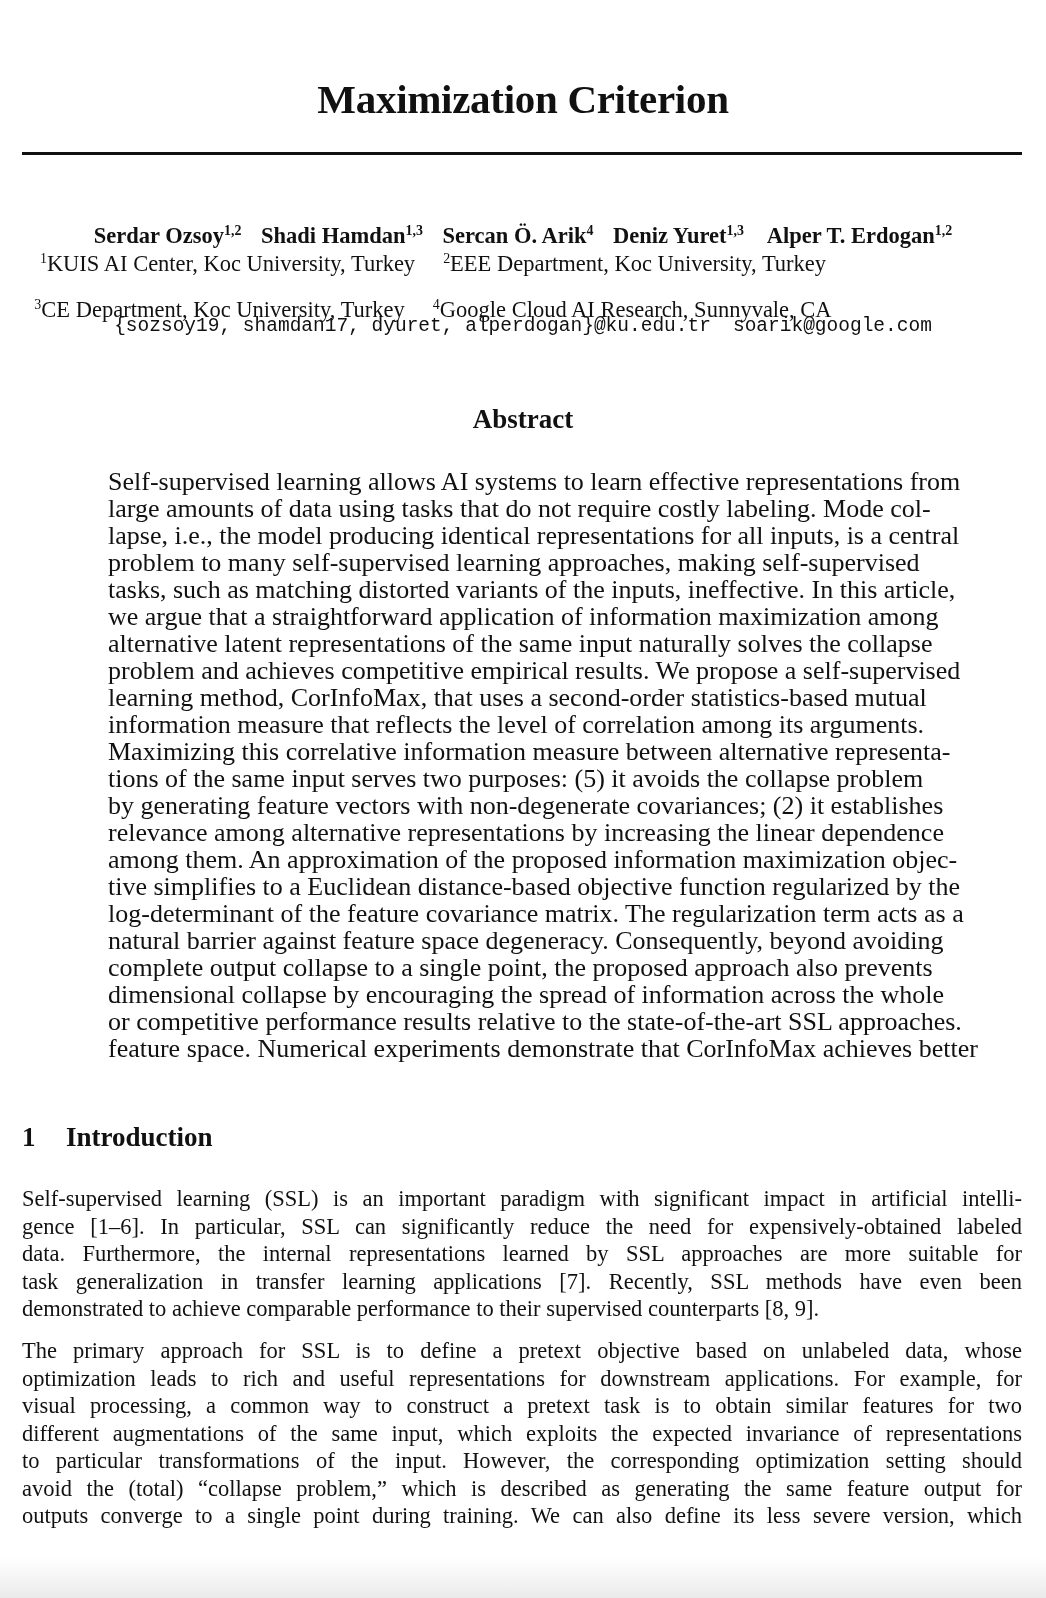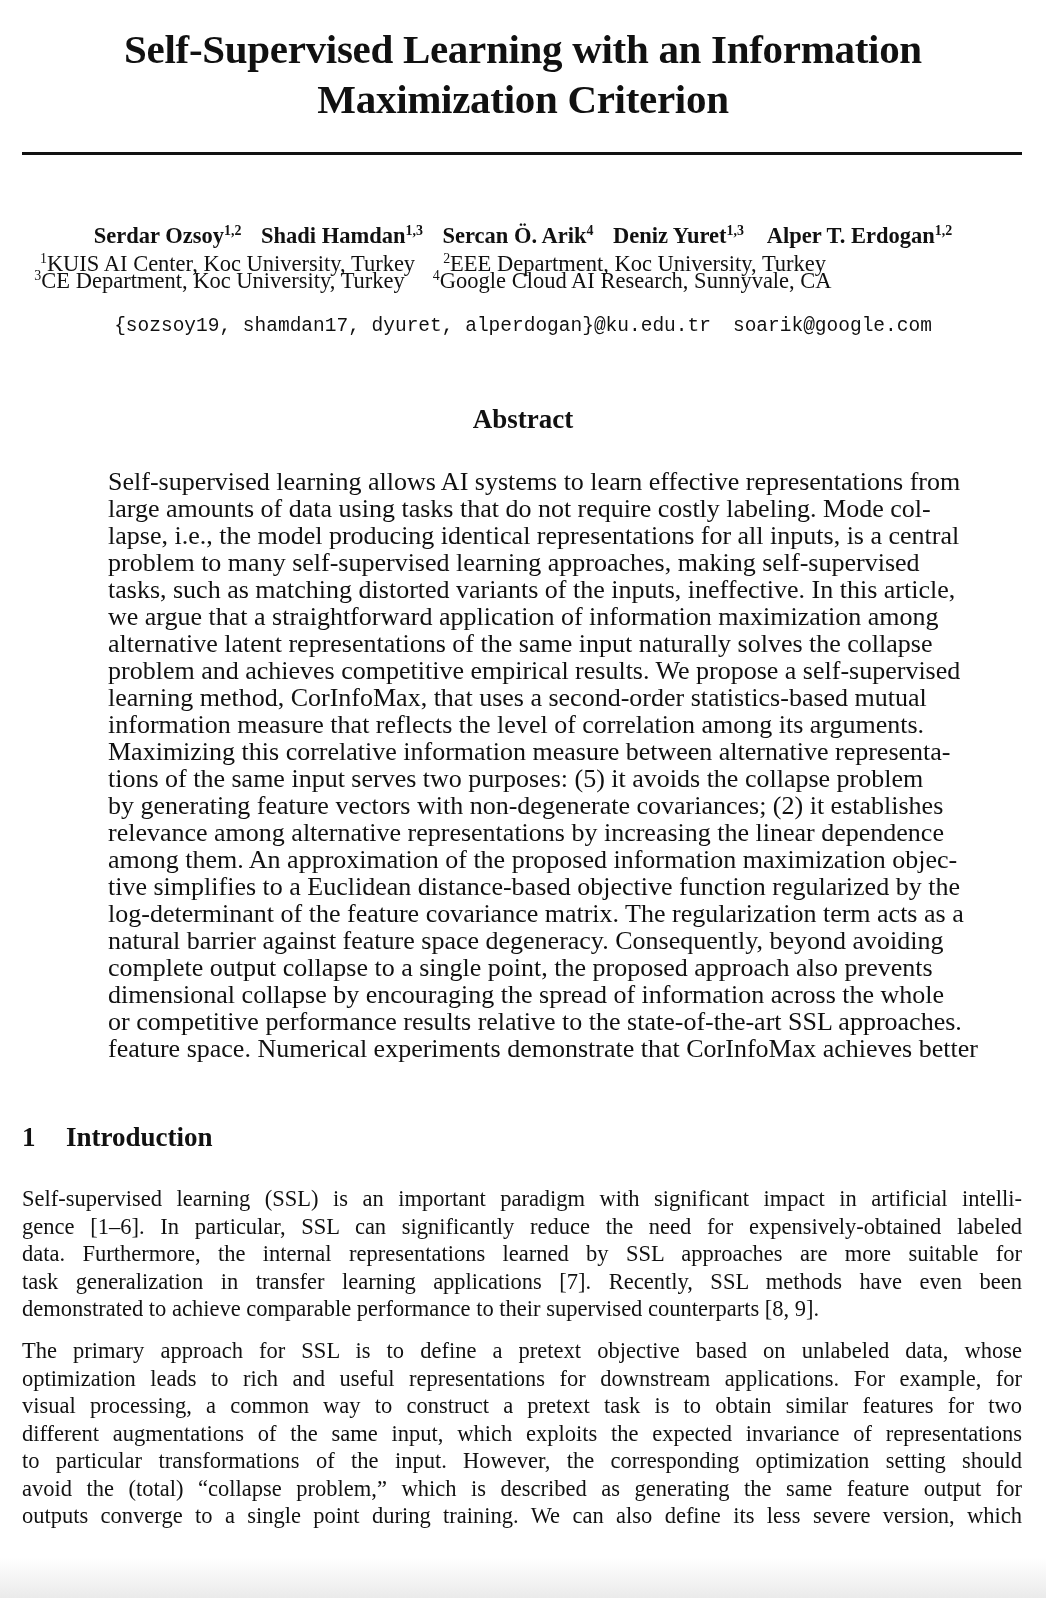--- a/index.html
+++ b/index.html
@@ -58,36 +58,35 @@
   .bottom-fade {
     position: absolute; left: 0; bottom: 0; width: 1046px; height: 40px;
     background: linear-gradient(to bottom, rgba(240,240,240,0), rgba(232,232,232,0.9));
   }
 </style>
 </head>
 <body>
 
 <div class="page">
 
-  <div class="title" style="top:24px;">Self-Supervised Learning with an Information</div>
   <div class="title" style="top:74px;">Maximization Criterion</div>
   <div class="title-rule"></div>
 
   <div class="authors">
     <span class="au"><span>Serdar Ozsoy</span><sup>1,2</sup></span>
     <span class="au"><span>Shadi Hamdan</span><sup>1,3</sup></span>
     <span class="au"><span>Sercan Ö. Arik</span><sup>4</sup></span>
     <span class="au"><span>Deniz Yuret</span><sup>1,3</sup></span>
     <span class="au last"><span>Alper T. Erdogan</span><sup>1,2</sup></span>
   </div>
 
   <div class="affil" style="top:250px;">
     <span><sup>1</sup><span>KUIS AI Center, Koc University, Turkey</span></span><span class="gap"></span><span><sup>2</sup><span>EEE Department, Koc University, Turkey</span></span>
   </div>
-  <div class="affil" style="top:267px;">
+  <div class="affil" style="top:296px;">
     <span><sup>3</sup><span>CE Department, Koc University, Turkey</span></span><span class="gap"></span><span><sup>4</sup><span>Google Cloud AI Research, Sunnyvale, CA</span></span>
   </div>
 
   <div class="emails">
     <span>{sozsoy19, shamdan17, dyuret, alperdogan}@ku.edu.tr</span><span class="gap"></span><span>soarik@google.com</span>
   </div>
 
   <div class="abstract-heading">Abstract</div>
 
   <div class="abstract" id="abstract-body">

